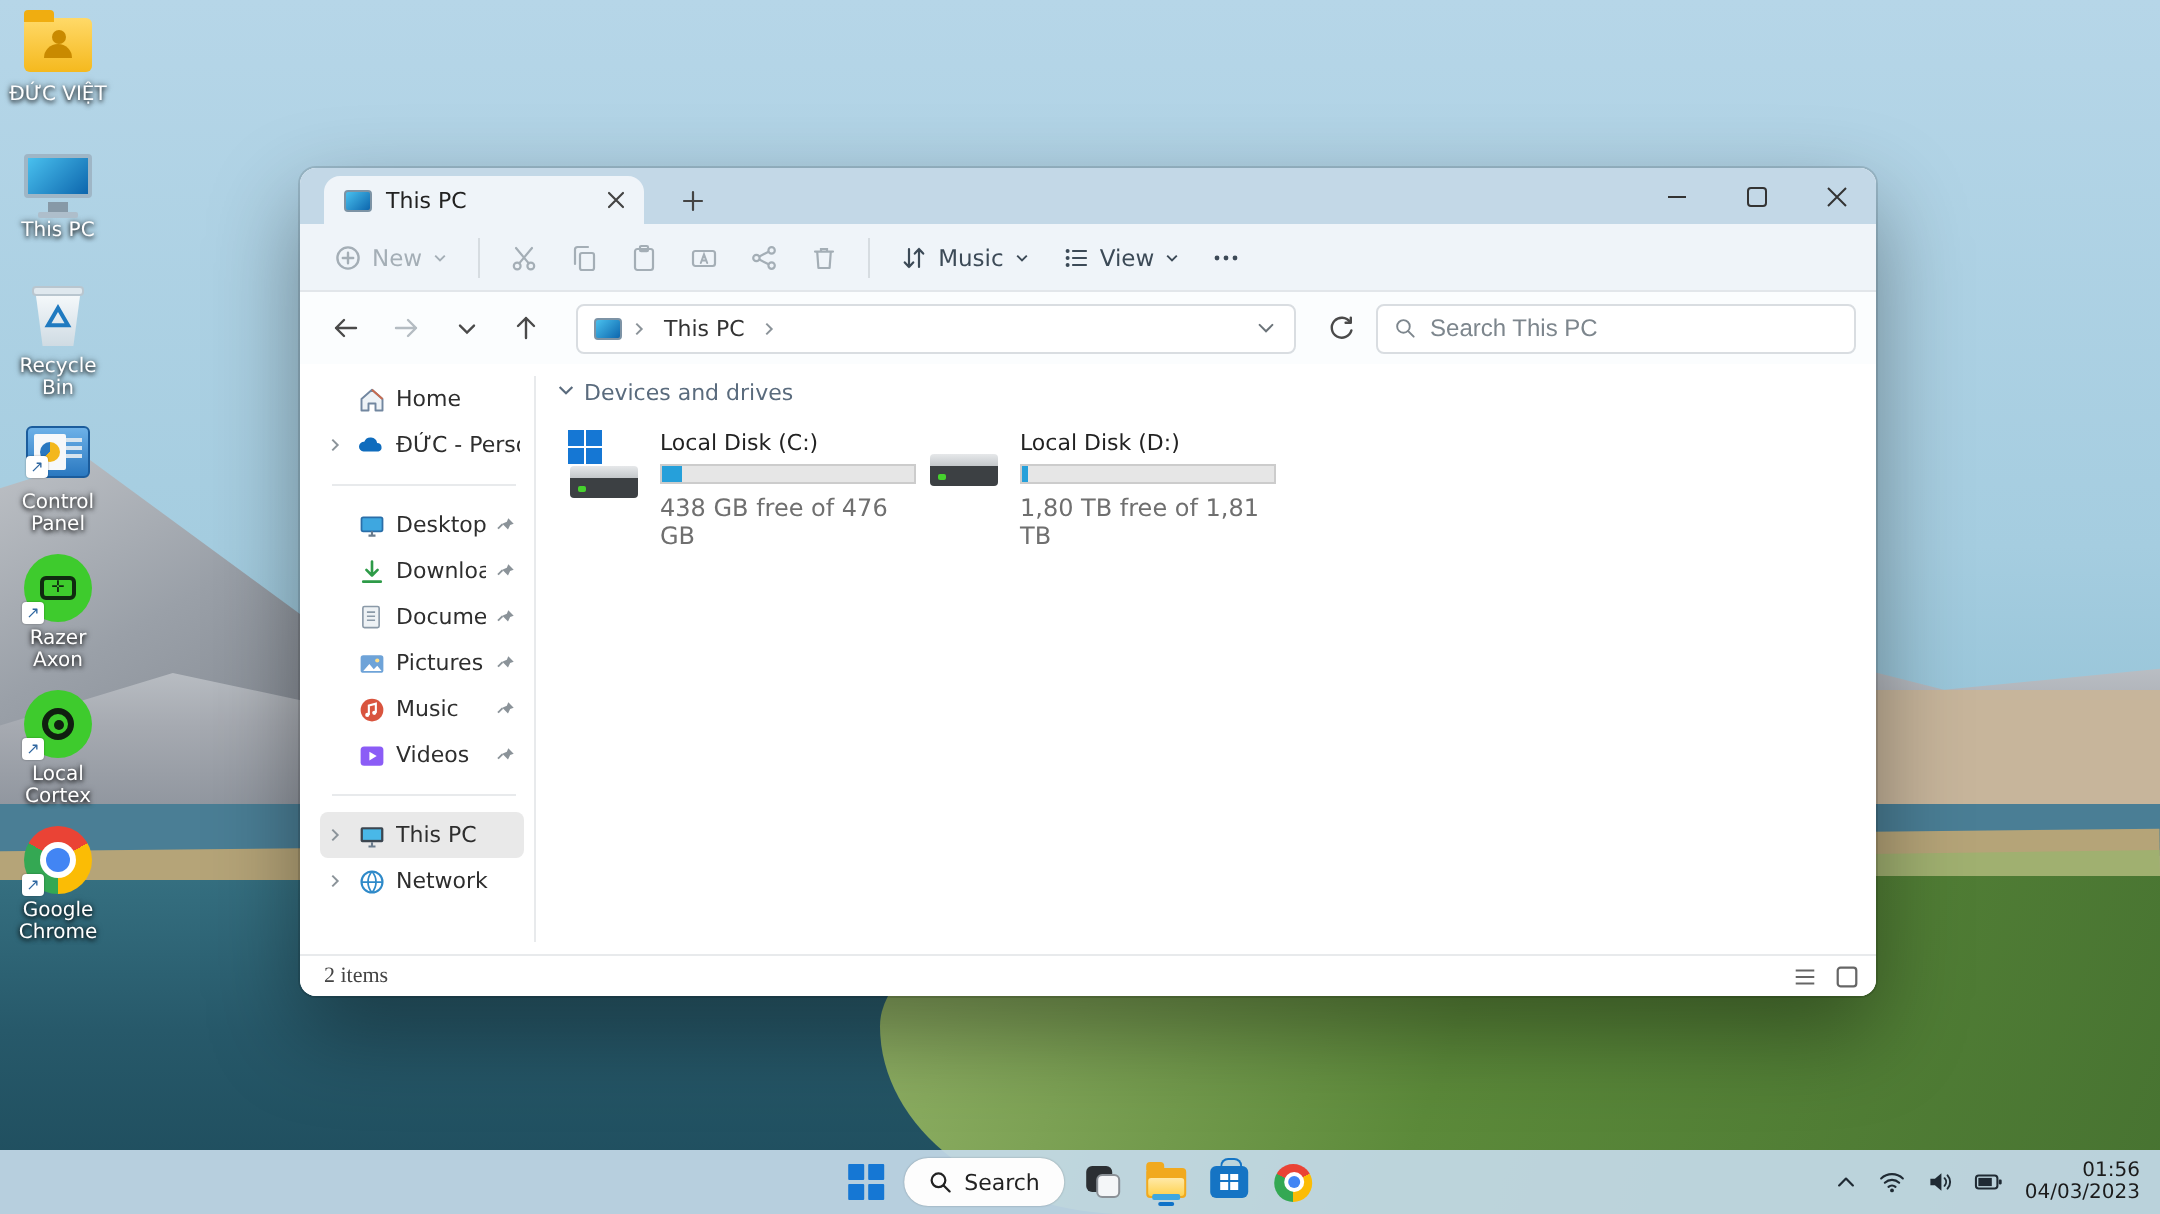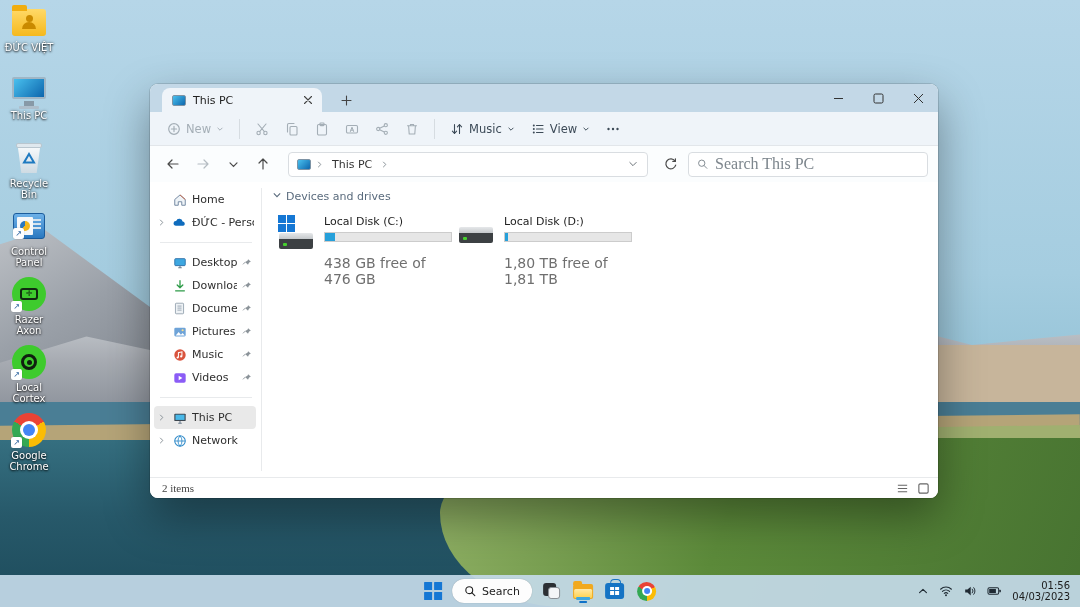--- a/index.html
+++ b/index.html
@@ -116,25 +116,25 @@
   .navbar { height:36px; background:#fbfdfe; display:flex; align-items:center; padding:0 10px; gap:4px; flex:none; }
   .navbtn { width:26px; height:26px; display:flex; align-items:center; justify-content:center;
     border-radius:4px; color:#4a4a4a; cursor:pointer; }
   .navbtn.dis { color:#b4bcc2; }
   .addr { flex:1; height:25px; margin:0 6px 0 8px; background:#fff; border:1px solid #d9dde1;
     border-radius:4px; display:flex; align-items:center; padding:0 4px 0 8px; gap:4px; cursor:text; }
   .addr .seg { font-size:11px; color:#333; padding:2px 4px; border-radius:3px; cursor:pointer; }
   .addr .spacer { flex:1; }
   .searchbox { width:240px; height:25px; background:#fff; border:1px solid #d9dde1; border-radius:4px;
     display:flex; align-items:center; padding:0 8px; gap:7px; }
-  .searchbox input { border:none; outline:none; font-size:16px; color:#333; width:100%;
-    font-family:Liberation Serif, serif; background:transparent; }
+  .searchbox input { border:none; outline:none; font-size:12px; color:#333; width:100%;
+    font-family:Liberation Sans, sans-serif; background:transparent; }
   .searchbox input::placeholder { color:#7d868d; }
 
-  .body { flex:1; display:flex; min-height:0; background:#fff; }
+  .body { flex:1; display:flex; min-height:0; background:#fff;padding-left:6px; }
   .sidebar { width:112px; flex:none; padding:6px 0 0 4px; overflow:hidden; position:relative; }
   .sidebar:after { content:""; position:absolute; right:0; top:6px; bottom:6px; width:1px; background:#e8eaec; }
   .srow { height:23px; display:flex; align-items:center; gap:5px; padding:0 2px 0 3px;
     border-radius:4px; margin:0 6px 0 0; cursor:pointer; position:relative; }
   .srow .exp { width:10px; flex:none; color:#8b9399; display:flex; align-items:center; }
   .srow .slbl { font-size:11px; color:#2e2e2e; white-space:nowrap; overflow:hidden; flex:1; }
   .srow .pin { flex:none; color:#8b9399; margin-right:2px; }
   .srow.sel { background:#e9e9e9; }
   .sdiv { height:1px; background:#e8eaec; margin:8px 10px 8px 6px; }
   .sic { width:15px; height:15px; flex:none; display:flex; align-items:center; justify-content:center; }
@@ -149,21 +149,21 @@
   .hdd .top { height:6px; background:linear-gradient(#e6e8ea,#c4c8cb); border-radius:2px 2px 0 0; }
   .hdd .bodyd { height:10px; background:#3c4043; border-radius:0 0 2px 2px; position:relative; }
   .hdd .led { position:absolute; left:4px; top:3.5px; width:4px; height:3px; background:#46d12e; border-radius:1px; }
   .winlogo { position:absolute; left:0; top:0; width:17px; height:17px; display:grid;
     grid-template-columns:8px 8px; grid-template-rows:8px 8px; gap:1px; }
   .winlogo i { background:#1577d4; }
   .tinfo { flex:1; min-width:0; }
   .tname { font-size:11px; color:#222; line-height:14px; }
   .tbar { margin-top:3px; width:128px; height:10px; background:#e6e6e6; border:1px solid #cccccc; }
   .tfill { height:100%; background:#26a0da; }
-  .tfree { margin-top:13px; font-size:14px; color:#6f6f6f; }
+  .tfree { margin-top:5px; font-size:12px; color:#6f6f6f; }
 
   .statusbar { height:21px; border-top:1px solid #e8eaec; display:flex; align-items:center;
     padding:0 8px 0 12px; flex:none; background:#fff; }
   .stxt2 { font-size:11px; color:#444;font-family:Liberation Serif, serif; }
   .sb-right { margin-left:auto; display:flex; gap:8px; color:#666; }
   .sb-right .vbtn { cursor:pointer; display:flex; align-items:center; }
 
   
   .taskbar { position:absolute; left:0; bottom:0; width:1080px; height:32px;
     background:rgba(196,218,233,.92); display:flex; align-items:center;padding-left:22px; }

